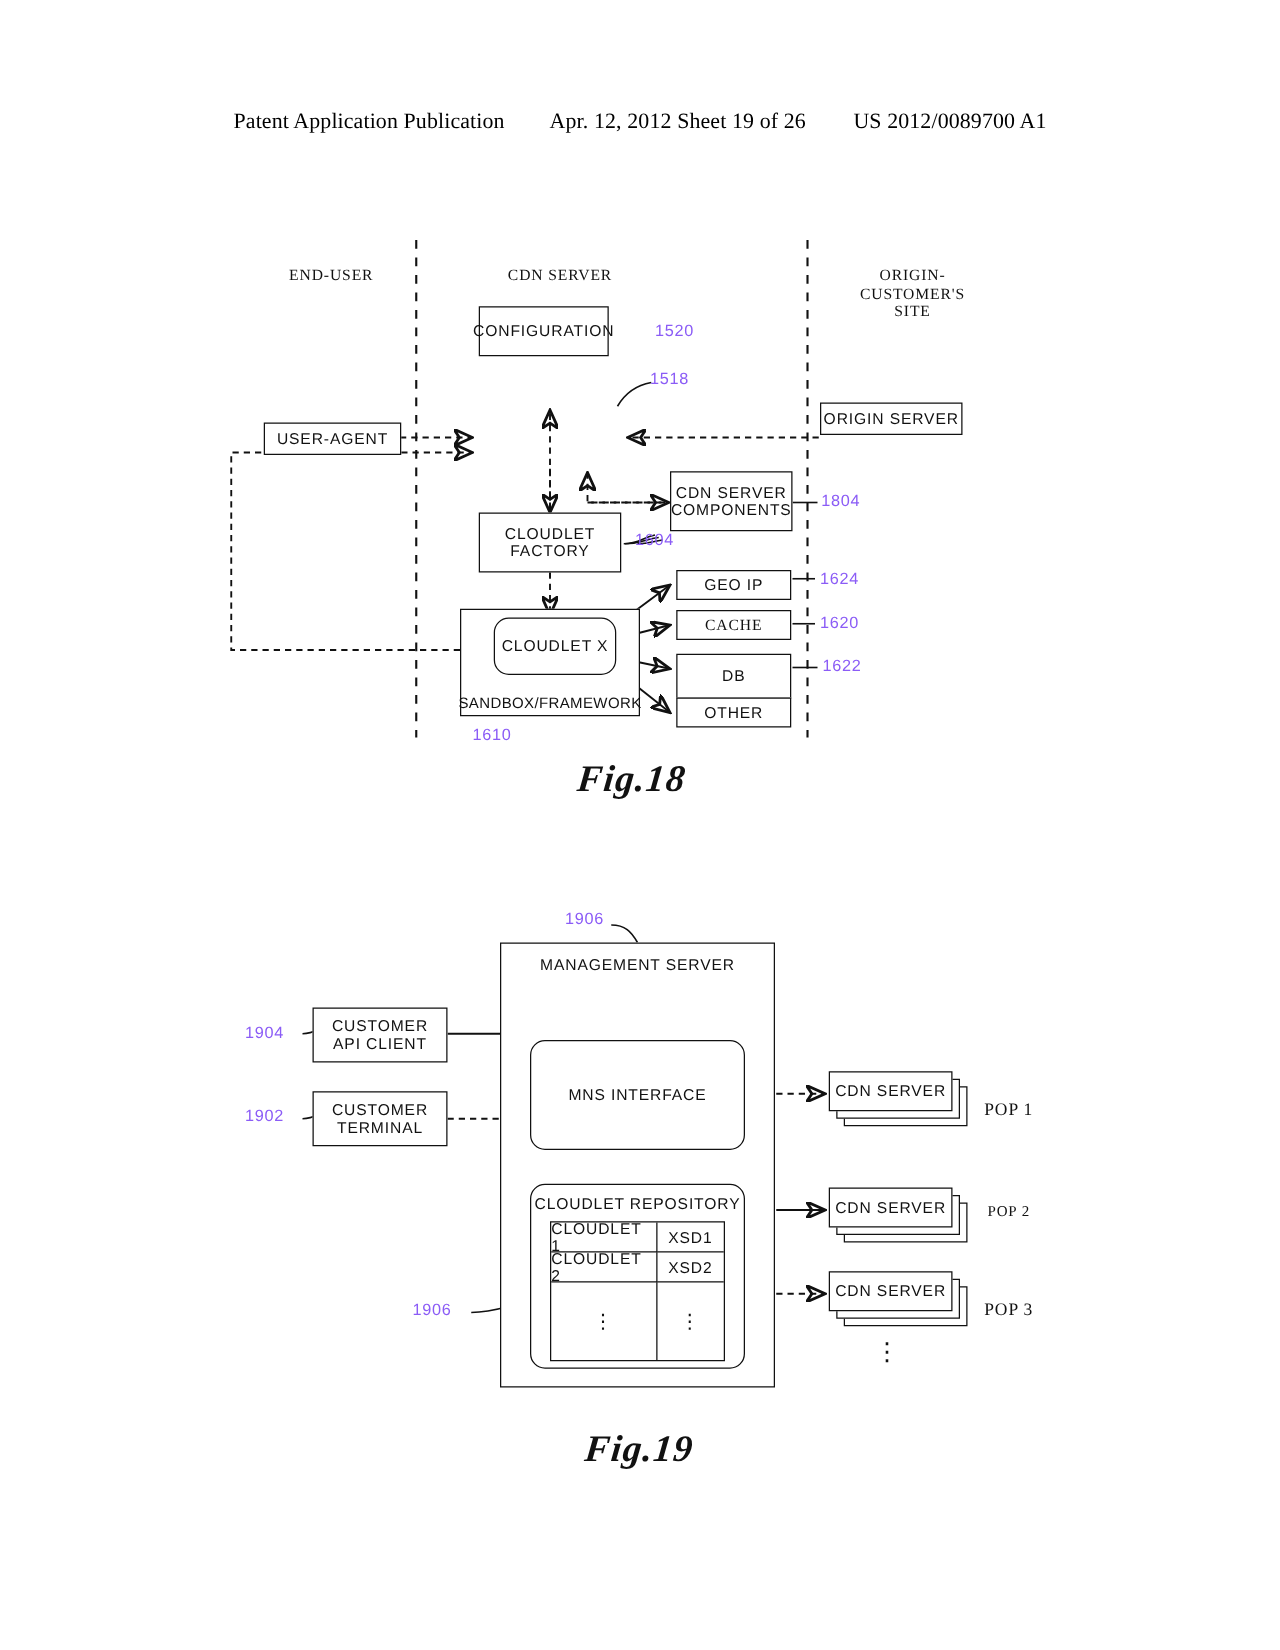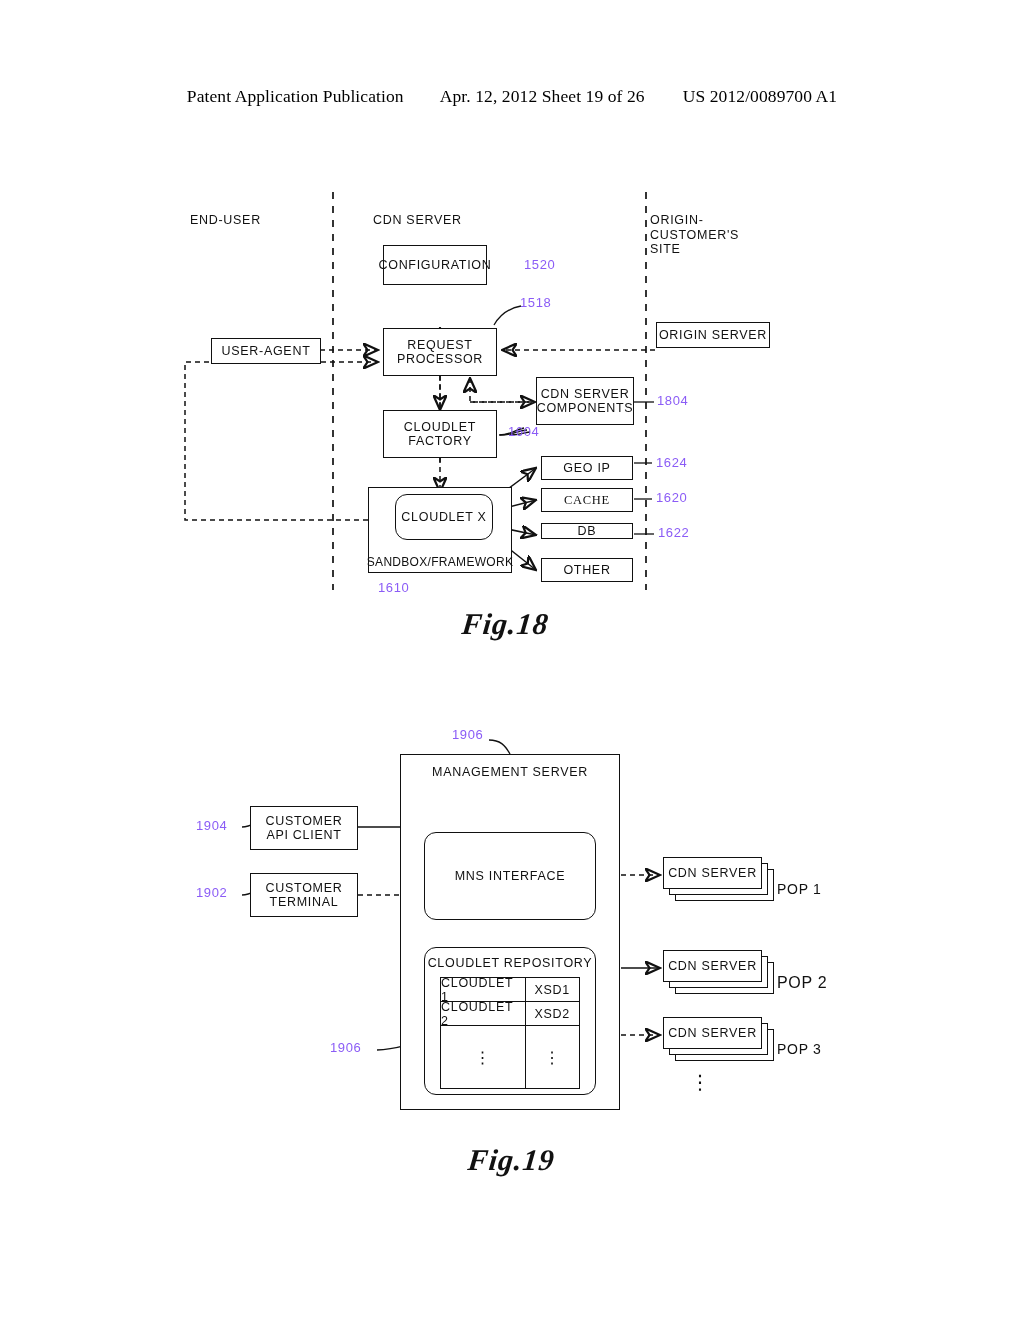--- a/index.html
+++ b/index.html
@@ -64,25 +64,26 @@
     letter-spacing: 0.7px;
     line-height: 1.12;
     color: #111;
     white-space: pre-line;
   }
   .dbox.thin { border-width: 1.3px; border-radius: 12px; }
 
   
   .dlabel {
     position: absolute;
-    font-family: Liberation Sans, sans-serif;
+    font-family: Liberation Serif, serif;
     font-size: 12.5px;
     letter-spacing: 0.7px;
     line-height: 1.16;
     color: #111;
+    text-align: center;
     white-space: pre-line;
   }
   .refnum {
     position: absolute;
     font-family: "Liberation Sans", sans-serif;
     font-size: 13px;
     letter-spacing: 0.6px;
     color: #8b5cf6;
     white-space: nowrap;
   }
@@ -213,37 +214,35 @@
 
   <div class="fig-canvas">
 
     <div class="dlabel" style="left:190px; top:43px; width:150px;">END-USER</div>
     <div class="dlabel" style="left:373px; top:43px; width:150px;">CDN  SERVER</div>
     <div class="dlabel" style="left:650px; top:43px; width:160px;">ORIGIN-
 CUSTOMER'S
 SITE</div>
 
     <div class="dbox" style="left:383px; top:75px; width:104px; height:40px;">CONFIGURATION</div>
-    <div class="dbox" style="left:383px; top:158px; width:114px; height:48px;">REQUEST
-PROCESSOR</div>
     <div class="dbox" style="left:211px; top:168px; width:110px; height:26px;">USER-AGENT</div>
     <div class="dbox" style="left:656px; top:152px; width:114px; height:26px;">ORIGIN  SERVER</div>
     <div class="dbox" style="left:536px; top:207px; width:98px; height:48px;">CDN  SERVER
 COMPONENTS</div>
     <div class="dbox" style="left:383px; top:240px; width:114px; height:48px;">CLOUDLET
 FACTORY</div>
 
     <div class="dbox" style="left:368px; top:317px; width:144px; height:86px; align-items:flex-end; padding-bottom:3px;">
       <span style="font-size:12px; letter-spacing:0.3px;">SANDBOX/FRAMEWORK</span>
     </div>
     <div class="dbox thin" style="left:395px; top:324px; width:98px; height:46px;">CLOUDLET  X</div>
 
     <div class="dbox" style="left:541px; top:286px; width:92px; height:24px;">GEO IP</div>
     <div class="dbox" style="left:541px; top:318px; width:92px; height:24px;font-family:Liberation Serif, serif;">CACHE</div>
-    <div class="dbox" style="left:541px; top:353px; width:92px; height:16px;">DB</div>
+    <div class="dbox" style="left:541px; top:353px; width:92px; height:36px;">DB</div>
     <div class="dbox" style="left:541px; top:388px; width:92px; height:24px;">OTHER</div>
 
     <div class="refnum" style="left:524px; top:87px;">1520</div>
     <div class="refnum" style="left:520px; top:125px;">1518</div>
     <div class="refnum" style="left:657px; top:223px;">1804</div>
     <div class="refnum" style="left:508px; top:254px;">1604</div>
     <div class="refnum" style="left:656px; top:285px;">1624</div>
     <div class="refnum" style="left:656px; top:320px;">1620</div>
     <div class="refnum" style="left:658px; top:355px;">1622</div>
     <div class="refnum" style="left:378px; top:410px;">1610</div>
@@ -308,21 +307,21 @@
       <div class="sheet" style="left:6px; top:6px; width:99px; height:32px;"></div>
       <div class="sheet front" style="left:0px; top:0px; width:99px; height:32px;">CDN  SERVER</div>
     </div>
     <div class="dlabel" style="left:777px; top:166px; width:60px; font-size:14px;">POP 1</div>
 
     <div class="stack" style="left:663px; top:235px; width:110px; height:44px;">
       <div class="sheet" style="left:12px; top:12px; width:99px; height:32px;"></div>
       <div class="sheet" style="left:6px; top:6px; width:99px; height:32px;"></div>
       <div class="sheet front" style="left:0px; top:0px; width:99px; height:32px;">CDN  SERVER</div>
     </div>
-    <div class="dlabel" style="left:777px; top:259px; width:60px; font-size:16px;">POP 2</div>
+    <div class="dlabel" style="left:777px; top:248px; width:60px; font-size:12px;">POP 2</div>
 
     <div class="stack" style="left:663px; top:302px; width:110px; height:44px;">
       <div class="sheet" style="left:12px; top:12px; width:99px; height:32px;"></div>
       <div class="sheet" style="left:6px; top:6px; width:99px; height:32px;"></div>
       <div class="sheet front" style="left:0px; top:0px; width:99px; height:32px;">CDN  SERVER</div>
     </div>
     <div class="dlabel" style="left:777px; top:326px; width:60px; font-size:14px;">POP 3</div>
 
     <div class="dlabel" style="left:690px; top:356px; width:40px; font-size:20px;">⋮</div>
 

